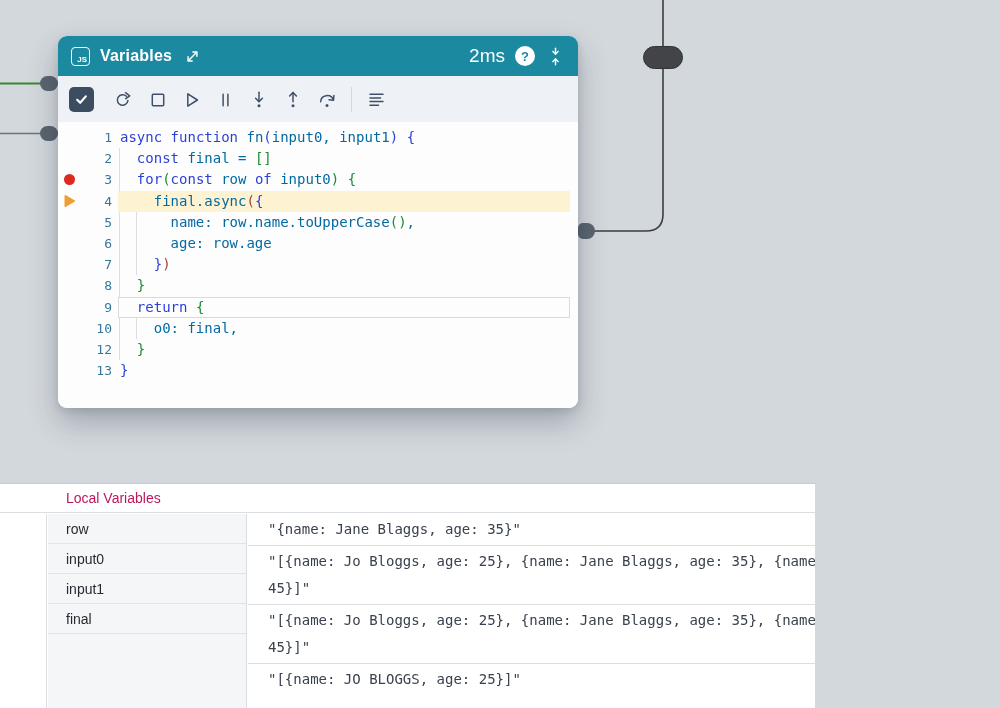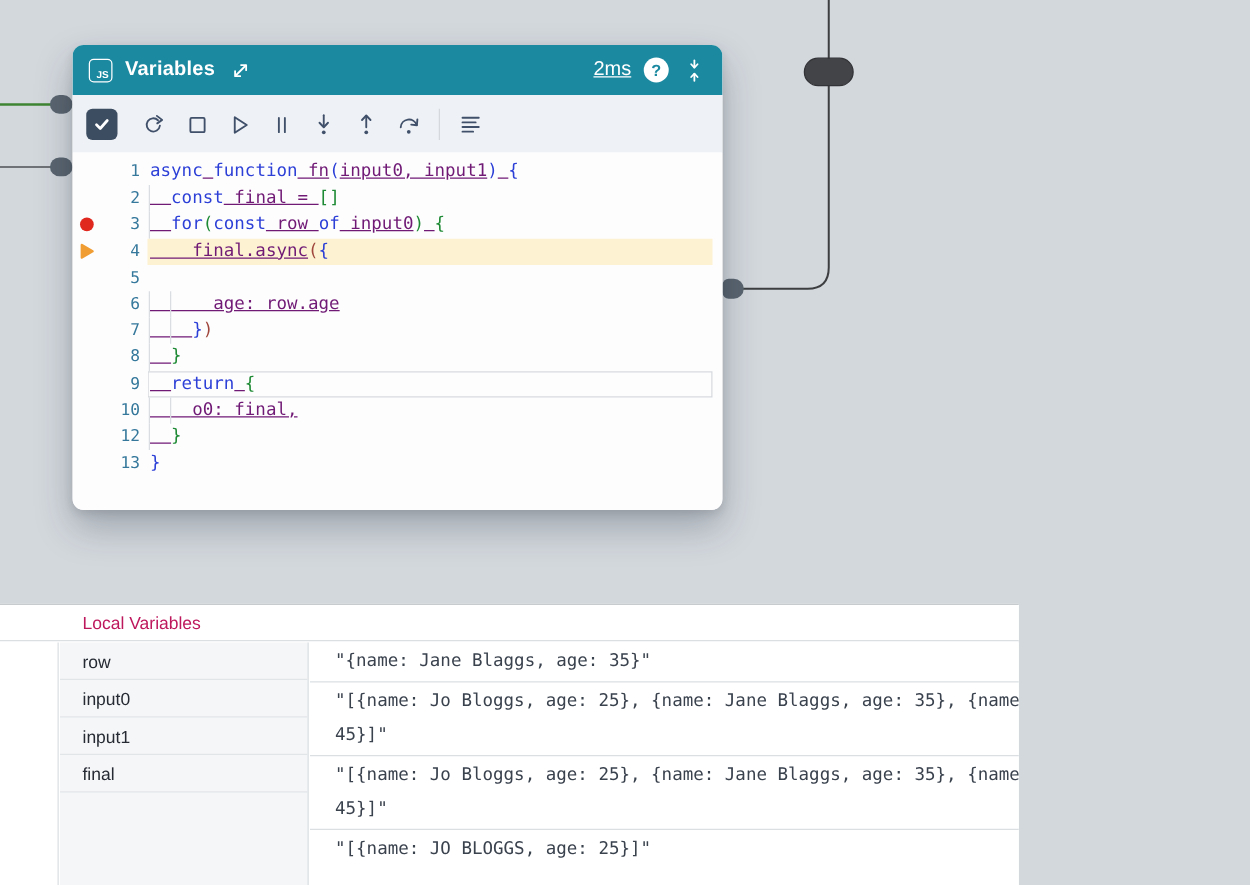--- a/index.html
+++ b/index.html
@@ -24,21 +24,21 @@
   
   .js-panel{position:absolute;left:58px;top:36px;width:520px;border-radius:9px;overflow:hidden;
     box-shadow:0 14px 30px rgba(25,35,55,.28),0 3px 8px rgba(0,0,0,.10);background:#fdfdfe;}
   .panel-header{height:40px;background:var(--header-bg);display:flex;align-items:center;
     padding:0 13px;gap:10px;color:#fff;}
   .js-badge{width:19px;height:19px;border:1.6px solid #fff;border-radius:4px;display:flex;
     align-items:flex-end;justify-content:flex-end;font-size:8px;font-weight:bold;padding:1px 2px;}
   .panel-title{font-size:16px;font-weight:bold;letter-spacing:.2px;}
   .hicon{width:20px;height:20px;display:flex;align-items:center;justify-content:center;cursor:pointer;}
   .hicon svg{stroke:#fff;fill:none;stroke-width:1.7;stroke-linecap:round;stroke-linejoin:round;}
-  .runtime{margin-left:auto;font-size:16px;text-decoration:underline;}
+  .runtime{margin-left:auto;font-size:19px;}
   .help-circle{width:20px;height:20px;border-radius:50%;background:#fff;color:var(--header-bg);
     display:flex;align-items:center;justify-content:center;font-size:13px;font-weight:bold;cursor:pointer;}
 
   
   .toolbar{height:46px;background:#eef1f5;display:flex;align-items:center;padding:0 11px;gap:14px;}
   .tbtn{width:20px;height:20px;display:flex;align-items:center;justify-content:center;cursor:pointer;}
   .tbtn svg{width:20px;height:20px;stroke:var(--icon);fill:none;stroke-width:1.5;
     stroke-linecap:round;stroke-linejoin:round;}
   .tbtn svg .f{fill:var(--icon);stroke:none;}
   .tcheck{width:25px;height:25px;background:#3d4d61;border-radius:5px;display:flex;
@@ -51,21 +51,21 @@
   .editor{background:#fdfdfe;padding:5px 0 27px 0;font-family:"DejaVu Sans Mono",monospace;}
   .line{display:flex;height:21.2px;align-items:center;}
   .bp-col{width:22px;display:flex;align-items:center;justify-content:center;flex:none;cursor:pointer;}
   .lnum{width:32px;text-align:right;color:#35789b;font-size:13px;flex:none;cursor:pointer;}
   .code{flex:1;margin-left:6px;margin-right:8px;position:relative;white-space:pre;
     font-size:14px;line-height:21.2px;height:21.2px;padding-left:2px;}
   .code.hl{background:var(--hl);}
   .code.active{box-shadow:inset 0 0 0 1px #d7dade;}
   .g{position:absolute;top:0;bottom:0;width:1px;background:#dadde1;}
   .tk-k{color:#2c3fd6;}
-  .tk-t{color:#701a75;text-decoration:underline;}
+  .tk-t{color:#0369a1;}
   .tk-b1{color:#2c3fd6;}
   .tk-b2{color:#1e8a34;}
   .tk-b3{color:#a0463c;}
   .dot{width:11px;height:11px;border-radius:50%;background:var(--bp);}
 
   
   .vars-panel{position:absolute;left:0;top:483px;width:1000px;bottom:0;background:#fff;
     border-top:1px solid #c8cbce;}
   .vars-header{height:29px;border-bottom:1px solid #dcdfe2;display:flex;align-items:center;
     padding-left:66px;font-size:14px;font-weight:500;color:#be185d;background:#fff;}
@@ -202,20 +202,21 @@
             <svg width="13" height="14" viewBox="0 0 13 14">
               <polygon points="2.5,2 11,7 2.5,12" fill="var(--ptr)" stroke="var(--ptr)" stroke-width="2" stroke-linejoin="round"></polygon>
             </svg>
           </div>
           <div class="lnum">4</div>
           <div class="code hl"><span class="tk-t">    final.async</span><span class="tk-b3">(</span><span class="tk-b1">{</span></div>
         </div>
         <div class="line">
           <div class="bp-col"></div>
           <div class="lnum">5</div>
+          <div class="code"><i class="g" style="left: 1px;"></i><i class="g" style="left: 17.86px;"></i><span class="tk-t">      name: row.name.toUpperCase</span><span class="tk-b2">()</span><span class="tk-t">,</span></div>
         </div>
         <div class="line">
           <div class="bp-col"></div>
           <div class="lnum">6</div>
           <div class="code"><i class="g" style="left: 1px;"></i><i class="g" style="left: 17.86px;"></i><span class="tk-t">      age: row.age</span></div>
         </div>
         <div class="line">
           <div class="bp-col"></div>
           <div class="lnum">7</div>
           <div class="code"><i class="g" style="left: 1px;"></i><i class="g" style="left: 17.86px;"></i><span class="tk-t">    </span><span class="tk-b1">}</span><span class="tk-b3">)</span></div>

